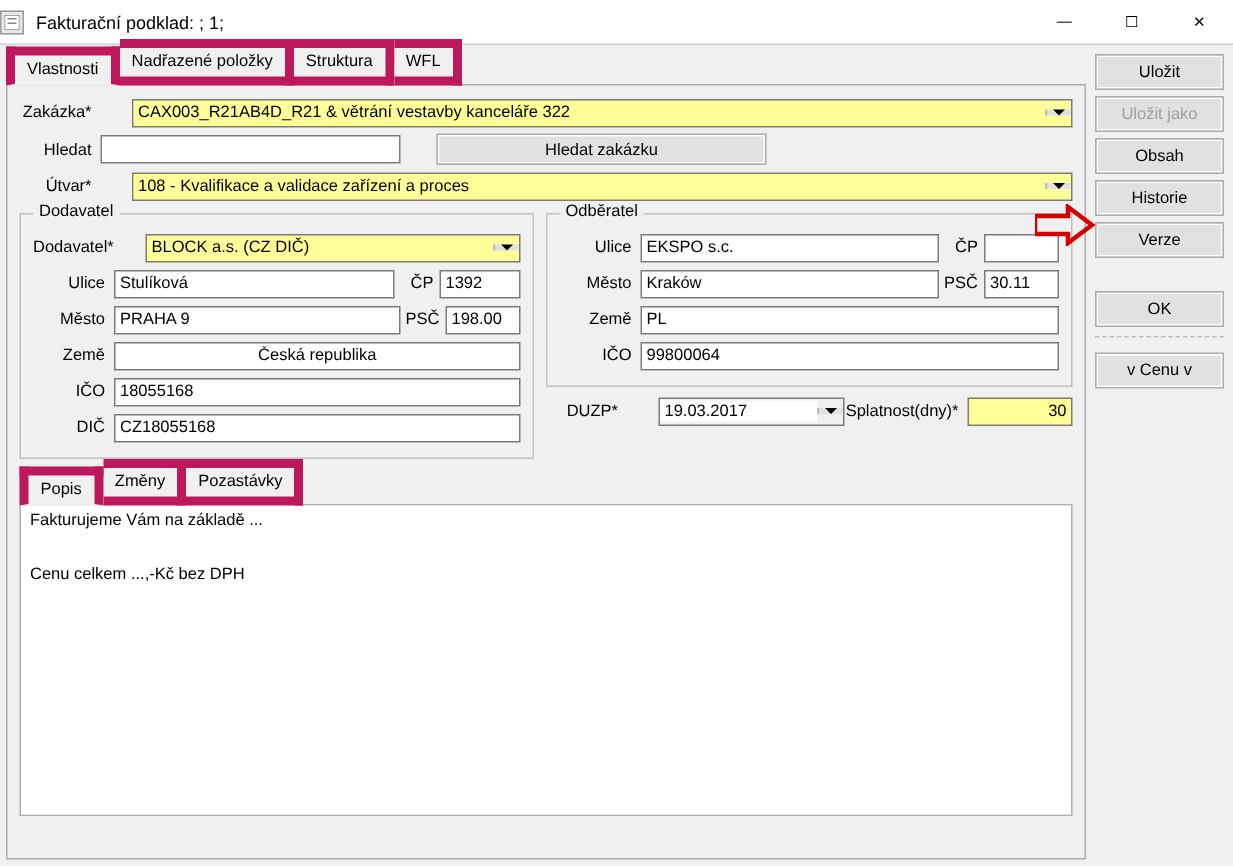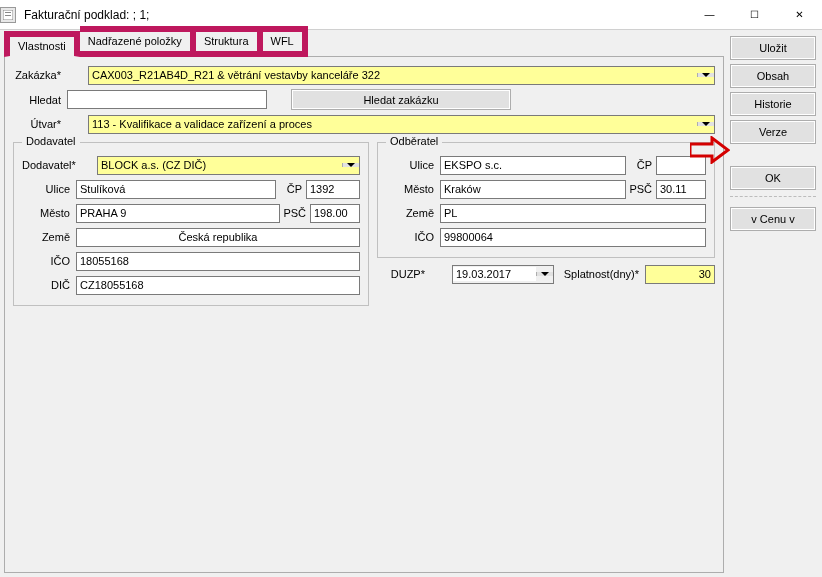--- a/index.html
+++ b/index.html
@@ -289,21 +289,21 @@
       <div class="row">
         <span class="lbl lbl-sm">Hledat</span>
         <input type="text" style="width: 200px;" value="">
         <span style="width:24px"></span>
         <button class="btn inline" style="width:220px">Hledat zakázku</button>
       </div>
 
       <div class="row">
         <span class="lbl lbl-sm">Útvar*</span>
         <span class="dd req" style="flex:1">
-          <span class="dd-text">113 - Kvalifikace a validace zařízení a proces</span>
+          <span class="dd-text">108 - Kvalifikace a validace zařízení a proces</span>
           <span class="dd-btn"></span>
         </span>
       </div>
 
       <div class="cols2">
 
         <div class="gbox">
           <span class="legend">Dodavatel</span>
 
           <div class="row">
@@ -366,39 +366,53 @@
               <input type="text" style="flex: 1 1 0%;" value="PL">
             </div>
             <div class="row">
               <span class="lbl lbl-sm">IČO</span>
               <input type="text" style="flex: 1 1 0%;" value="99800064">
             </div>
           </div>
 
           <div class="row" style="margin-top:6px;">
             <span class="lbl lbl-sm">DUZP*</span>
-            <span class="dd white" style="width:102px">
+            <span class="dd white" style="width:124px">
               <span class="dd-text">19.03.2017</span>
               <span class="dd-btn"></span>
             </span>
             <span style="flex:1"></span>
             <span class="lbl" style="width:82px">Splatnost(dny)*</span>
             <input type="text" class="req" style="width: 70px; text-align: right;" value="30">
           </div>
         </div>
 
       </div>
 
+      <div class="subtabs">
+        <div class="tabbar">
+          <div class="tab active">Popis</div>
+          <div class="tab">Změny</div>
+          <div class="tab">Pozastávky</div>
+        </div>
+        <div class="subtab-body">
+          <textarea class="memo" style="">Fakturujeme Vám na základě ...
+
+
+Cenu celkem ...,-Kč bez DPH</textarea>
+        </div>
+      </div>
 
     </div>
 
   </div>
 
   <div class="side-col">
     <button class="btn">Uložit</button>
+    <button class="btn disabled">Uložit jako</button>
     <button class="btn">Obsah</button>
     <button class="btn">Historie</button>
     <button class="btn">Verze</button>
     <div class="sep"></div>
     <button class="btn">OK</button>
     <div class="dashed-sep"></div>
     <button class="btn">v  Cenu  v</button>
   </div>
 
   <div class="arrow-wrap">

